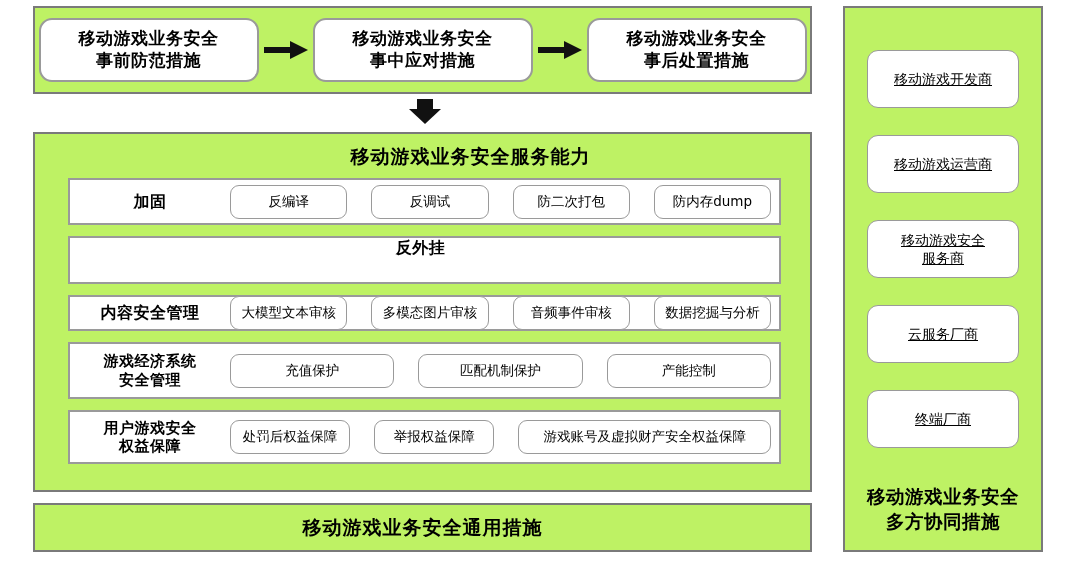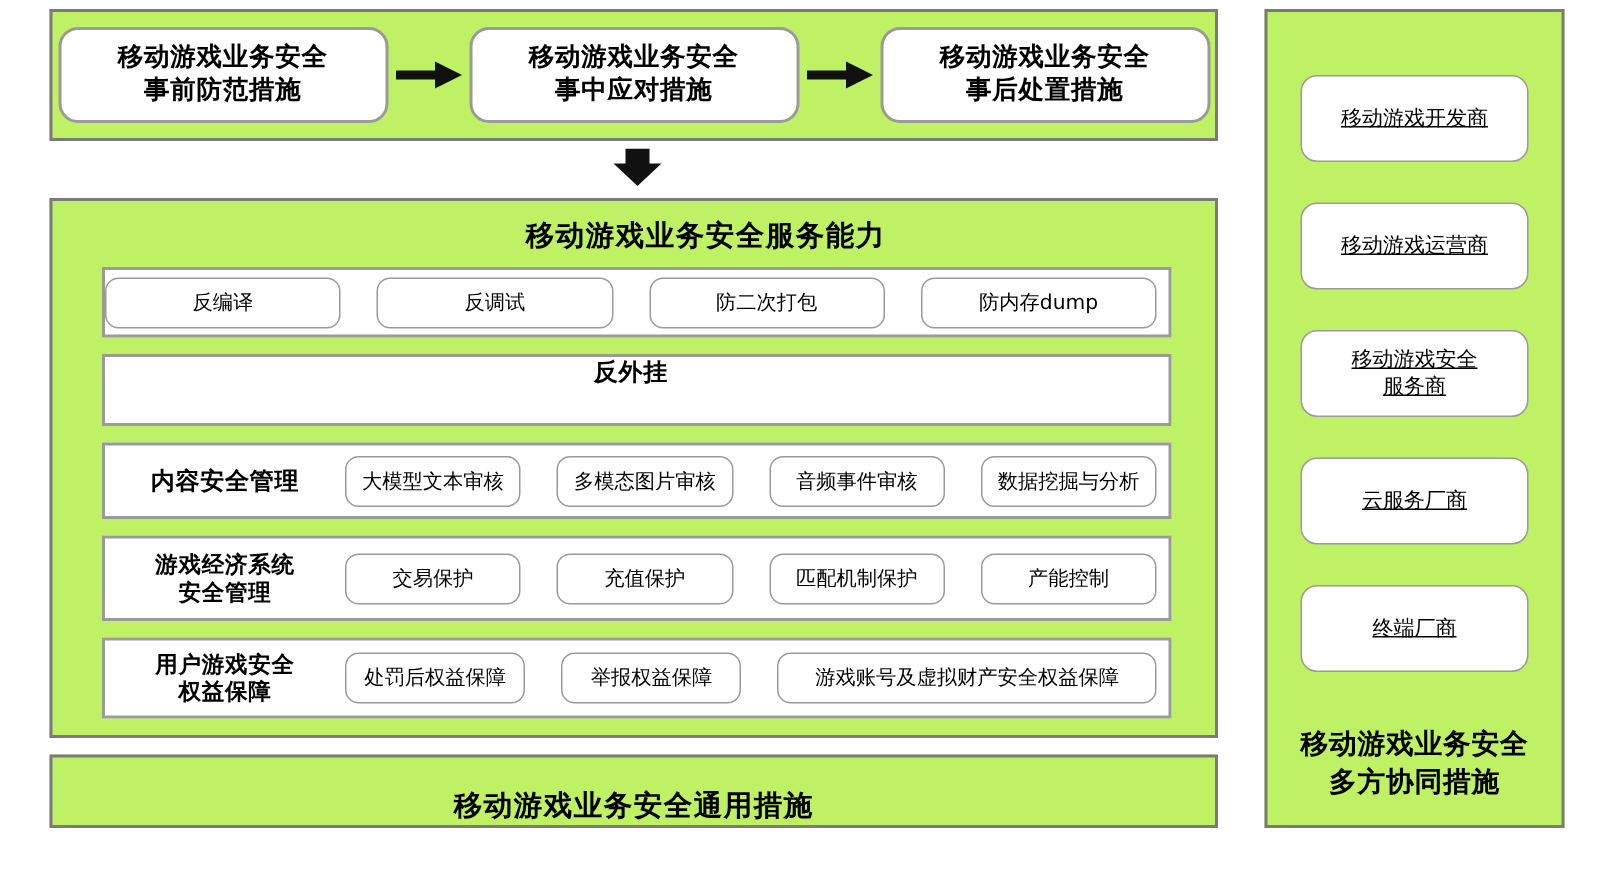--- a/index.html
+++ b/index.html
@@ -103,21 +103,21 @@
     border: 2px solid #9a9a9a;
     box-sizing: border-box;
     display: flex;
     align-items: center;
     margin-bottom: 11px;
     background: #ffffff;
     padding: 0 8px 0 0;
   }
   .cap-row.h1 { height: 47px; }
   .cap-row.h2 { height: 48px; flex-direction: column; }
-  .cap-row.h3 { height: 51px; }
+  .cap-row.h3 { height: 36px; }
   .cap-row.h4 { height: 57px; }
   .cap-row.h5 { height: 54px; margin-bottom: 0; }
 
   .cap-label {
     width: 160px;
     flex: 0 0 160px;
     text-align: center;
     font-weight: bold;
     font-size: 16px;
     line-height: 1.22;
@@ -146,21 +146,21 @@
   }
   .cap-pill.wide { flex: 2.12 1 0; }
 
   
   #general-panel {
     left: 33px;
     top: 503px;
     width: 779px;
     height: 49px;
     display: flex;
-    align-items: flex-end;
+    align-items: center;
     justify-content: center;
   }
   #general-title {
     font-weight: bold;
     font-size: 19px;
     letter-spacing: 1px;
   }
 
   
   #party-panel {
@@ -246,20 +246,21 @@
     <polygon points="1,10 33,10 17,25" fill="#111111"></polygon>
   </svg>
 </div>
 
 <div class="panel" id="capability-panel">
   <div id="capability-title">移动游戏业务安全服务能力</div>
 
   <div class="cap-rows">
 
     <div class="cap-row h1">
+      <div class="cap-label">加固</div>
       <div class="cap-items">
         <div class="cap-pill">反编译</div>
         <div class="cap-pill">反调试</div>
         <div class="cap-pill">防二次打包</div>
         <div class="cap-pill">防内存dump</div>
       </div>
     </div>
 
     <div class="cap-row h2">
       <div class="cap-label">反外挂</div>
@@ -274,21 +275,20 @@
         <div class="cap-pill">数据挖掘与分析</div>
       </div>
     </div>
 
     <div class="cap-row h4">
       <div class="cap-label small">
         <div>游戏经济系统</div>
         <div>安全管理</div>
       </div>
       <div class="cap-items">
-        <div class="cap-pill">交易保护</div>
         <div class="cap-pill">充值保护</div>
         <div class="cap-pill">匹配机制保护</div>
         <div class="cap-pill">产能控制</div>
       </div>
     </div>
 
     <div class="cap-row h5">
       <div class="cap-label small">
         <div>用户游戏安全</div>
         <div>权益保障</div>

